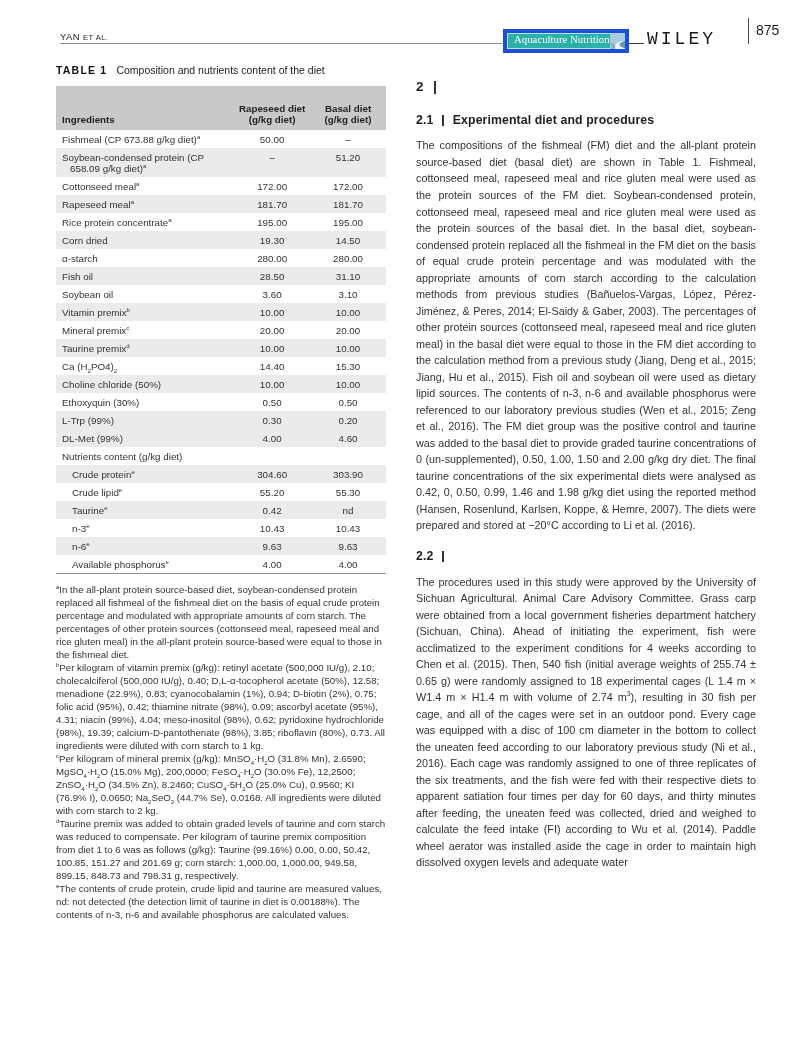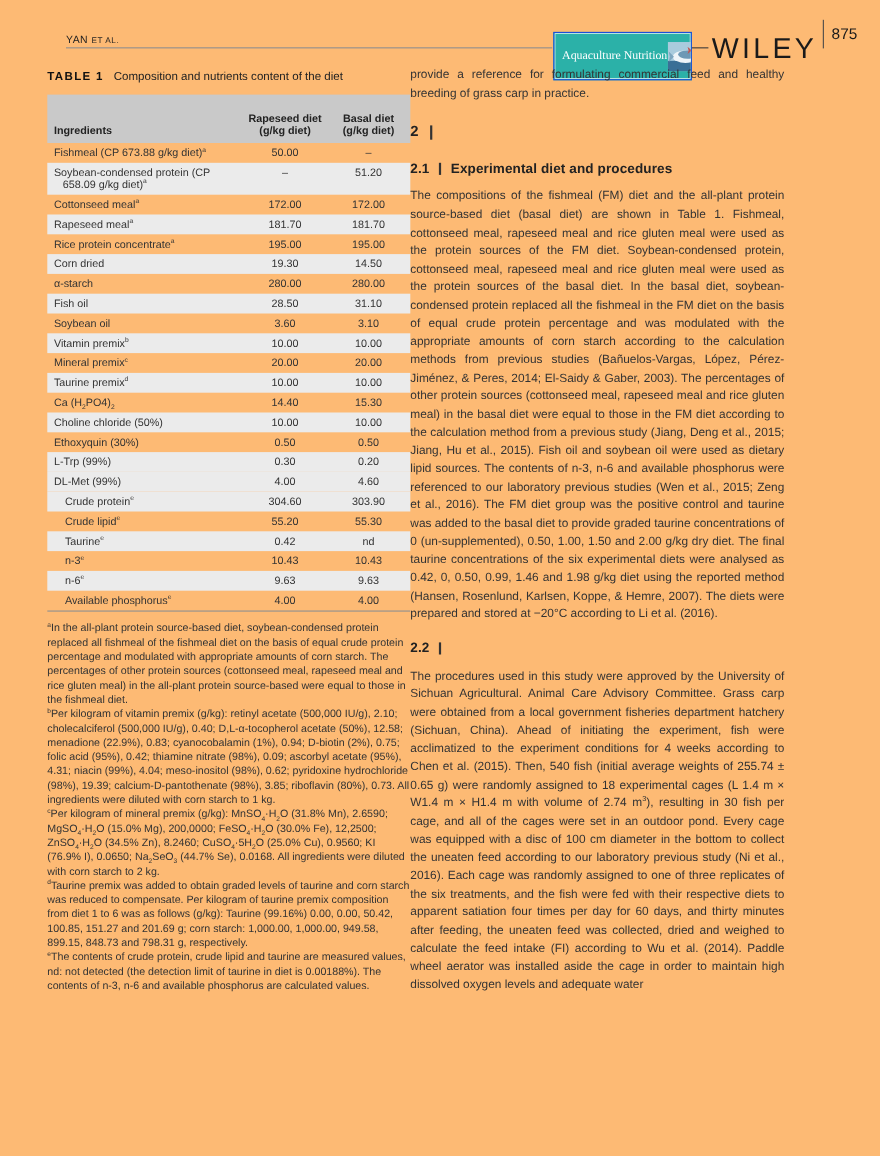--- a/index.html
+++ b/index.html
@@ -1,38 +1,38 @@
 <!DOCTYPE html>
 <html style="--badge_teal: #2bb1a8; --table_header_gray: #c9c9c9; --table_stripe_gray: #ebebeb;"><head>
 <meta charset="utf-8">
 <style>
   * { box-sizing: border-box; }
   body { margin:0; background:#e8e8e8; font-family:"Liberation Sans", sans-serif; }
-  .page { position:relative; width:800px; height:1051px; margin:0 auto; background:#fdba74; overflow:hidden; color:#2e2e2e; }
+  .page { position:relative; width:800px; height:1051px; margin:0 auto; background:#ffffff; overflow:hidden; color:#2e2e2e; }
 
   
   .hdr { position:absolute; top:0; left:0; width:100%; height:62px; }
   .runhead { position:absolute; left:60px; top:31px; font-size:9.5px; color:#1f1f1f; letter-spacing:.4px; }
   .runhead .sm { font-size:7.5px; letter-spacing:.5px; }
   .rule-main { position:absolute; left:60px; top:43px; width:442px; height:1.4px; background:#8f8f8f; }
-  .badge { position:absolute; left:503px; top:29px; width:126px; height:44px;
-           background:var(--badge_teal,#2bb1a8); border:1px solid #1d4ed8;
+  .badge { position:absolute; left:503px; top:29px; width:126px; height:24px;
+           background:var(--badge_teal,#2bb1a8); border:4px solid #1d4ed8;
            box-shadow: inset 0 0 0 1px rgba(255,255,255,.65);
-           display:flex; align-items:center; overflow:hidden; }
+           display:flex; align-items:flex-start; overflow:hidden; }
   .badge-text { font-family:"Liberation Serif", serif; color:#fff; font-size:10.8px;
                 padding-left:7px; white-space:nowrap; flex:1; }
   .badge svg { flex:none; height:27px; width:38px; }
   .rule-dash { position:absolute; left:629px; top:43px; width:15px; height:1.4px; background:#3a3a3a; }
-  .wiley { position:absolute; left:647px; top:29px; font-family:Liberation Sans, sans-serif;
-           font-size:26px; letter-spacing:3px; color:#1a1a1a; }
+  .wiley { position:absolute; left:647px; top:29px; font-family:Liberation Mono, monospace;
+           font-size:18px; letter-spacing:3px; color:#1a1a1a; }
   .pbar { position:absolute; left:748px; top:18px; width:1.3px; height:26px; background:#4a4a4a; }
   .pageno { position:absolute; left:756px; top:22px; font-size:14px; color:#1a1a1a; }
 
   
-  .content { position:absolute; top:60px; left:43px; width:700px; display:flex; }
+  .content { position:absolute; top:60px; left:56px; width:700px; display:flex; gap:30px; }
   .col-l { width:330px; flex:none; }
   .col-r { width:340px; flex:none; }
 
   
   .tbl-caption { font-size:10.5px; margin:4px 0 10px; color:#222; }
   .tbl-label { font-weight:bold; letter-spacing:1.2px; margin-right:9px; color:#111; }
   .table { font-size:9.8px; color:#333; border-bottom:1.4px solid #8f8f8f; }
   .thead { display:flex; align-items:flex-end; background:var(--table_header_gray,#c9c9c9);
            font-weight:bold; color:#222; padding:7px 0 2px; min-height:44px; }
   .thead .c-ing, .thead .c-num { white-space:pre-line; padding-bottom:3px; }
@@ -182,20 +182,25 @@
             <div class="trow shaded">
               <div class="c-ing">L-Trp (99%)</div>
               <div class="c-num">0.30</div>
               <div class="c-num">0.20</div>
             </div>
             <div class="trow shaded">
               <div class="c-ing">DL-Met (99%)</div>
               <div class="c-num">4.00</div>
               <div class="c-num">4.60</div>
             </div>
+            <div class="trow section">
+              <div class="c-ing">Nutrients content (g/kg diet)</div>
+              <div class="c-num"></div>
+              <div class="c-num"></div>
+            </div>
             <div class="trow shaded indent">
               <div class="c-ing">Crude protein<sup>e</sup></div>
               <div class="c-num">304.60</div>
               <div class="c-num">303.90</div>
             </div>
             <div class="trow indent">
               <div class="c-ing">Crude lipid<sup>e</sup></div>
               <div class="c-num">55.20</div>
               <div class="c-num">55.30</div>
             </div>
@@ -224,21 +229,20 @@
       <div class="fns">
           <p><sup>a</sup>In the all-plant protein source-based diet, soybean-condensed protein replaced all fishmeal of the fishmeal diet on the basis of equal crude protein percentage and modulated with appropriate amounts of corn starch. The percentages of other protein sources (cottonseed meal, rapeseed meal and rice gluten meal) in the all-plant protein source-based were equal to those in the fishmeal diet.</p>
           <p><sup>b</sup>Per kilogram of vitamin premix (g/kg): retinyl acetate (500,000 IU/g), 2.10; cholecalciferol (500,000 IU/g), 0.40; D,L-α-tocopherol acetate (50%), 12.58; menadione (22.9%), 0.83; cyanocobalamin (1%), 0.94; D-biotin (2%), 0.75; folic acid (95%), 0.42; thiamine nitrate (98%), 0.09; ascorbyl acetate (95%), 4.31; niacin (99%), 4.04; meso-inositol (98%), 0.62; pyridoxine hydrochloride (98%), 19.39; calcium-D-pantothenate (98%), 3.85; riboflavin (80%), 0.73. All ingredients were diluted with corn starch to 1 kg.</p>
           <p><sup>c</sup>Per kilogram of mineral premix (g/kg): MnSO<sub>4</sub>·H<sub>2</sub>O (31.8% Mn), 2.6590; MgSO<sub>4</sub>·H<sub>2</sub>O (15.0% Mg), 200,0000; FeSO<sub>4</sub>·H<sub>2</sub>O (30.0% Fe), 12,2500; ZnSO<sub>4</sub>·H<sub>2</sub>O (34.5% Zn), 8.2460; CuSO<sub>4</sub>·5H<sub>2</sub>O (25.0% Cu), 0.9560; KI (76.9% I), 0.0650; Na<sub>2</sub>SeO<sub>3</sub> (44.7% Se), 0.0168. All ingredients were diluted with corn starch to 2 kg.</p>
           <p><sup>d</sup>Taurine premix was added to obtain graded levels of taurine and corn starch was reduced to compensate. Per kilogram of taurine premix composition from diet 1 to 6 was as follows (g/kg): Taurine (99.16%) 0.00, 0.00, 50.42, 100.85, 151.27 and 201.69 g; corn starch: 1,000.00, 1,000.00, 949.58, 899.15, 848.73 and 798.31 g, respectively.</p>
           <p><sup>e</sup>The contents of crude protein, crude lipid and taurine are measured values, nd: not detected (the detection limit of taurine in diet is 0.00188%). The contents of n-3, n-6 and available phosphorus are calculated values.</p>
         </div>
     </div>
 
     <div class="col-r">
-      <p>provide a reference for formulating commercial feed and healthy breeding of grass carp in practice.</p>
 
       <div class="h2">
         <span>2</span>
           <span class="hdiv"></span>
       </div>
 
       <div class="h3">
         <span>2.1</span>
           <span class="hdiv"></span>
           <span>Experimental diet and procedures</span>

